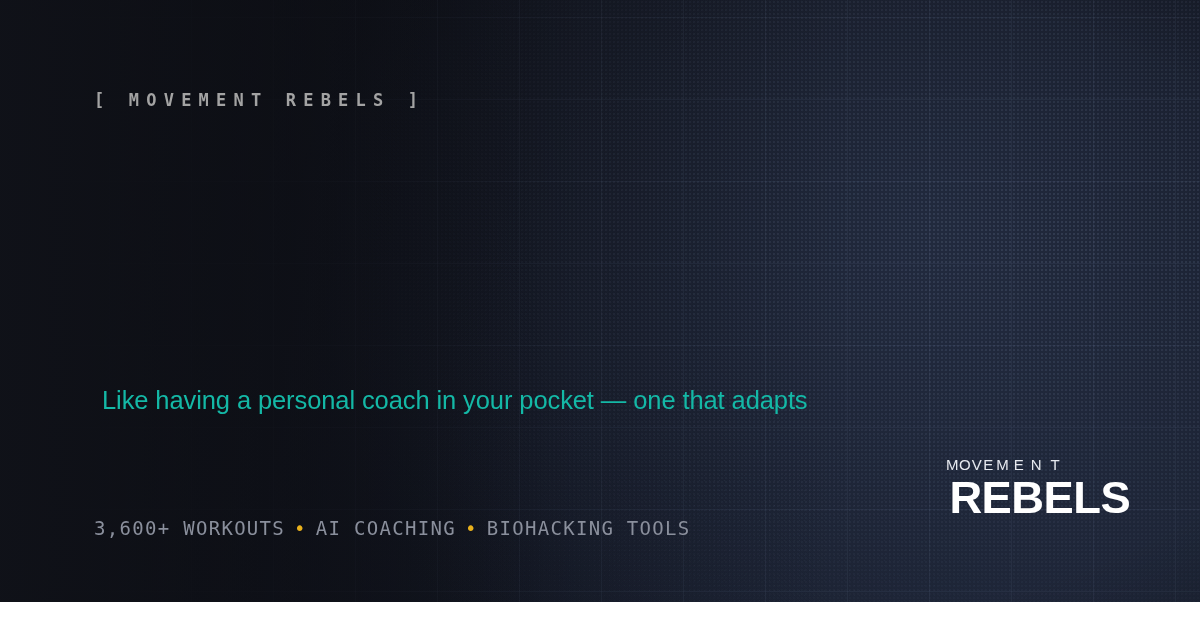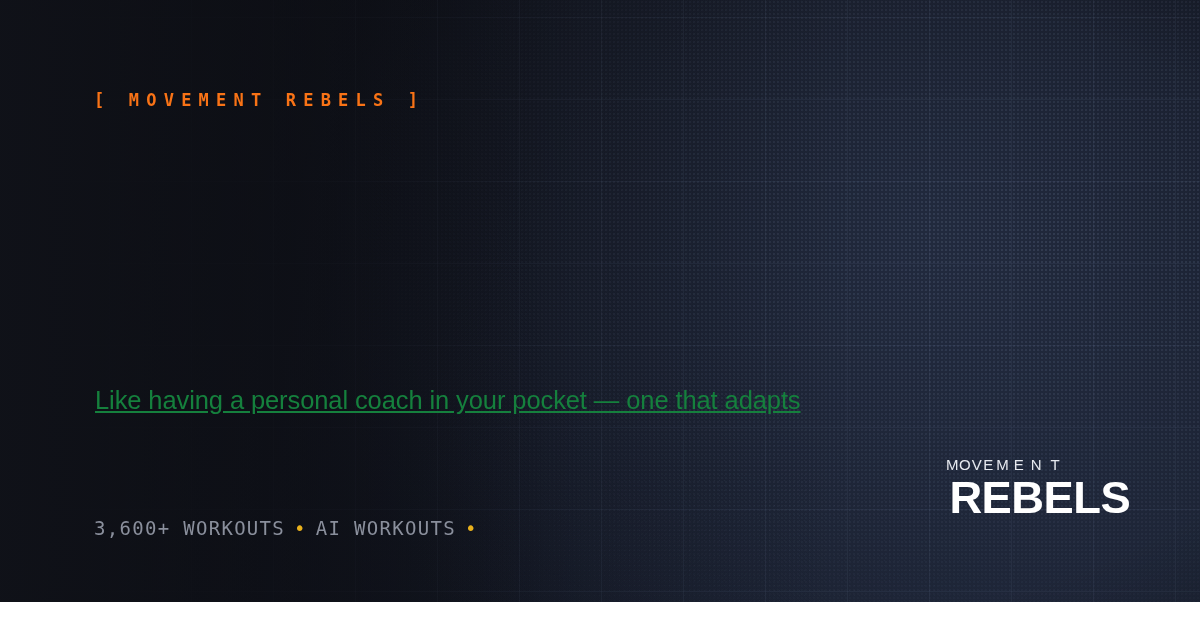--- a/index.html
+++ b/index.html
@@ -115,21 +115,21 @@
   }
 
   .eyebrow {
     position: absolute;
     top: 90px;
     left: 0;
     font-family: "DejaVu Sans Mono", "Liberation Mono", monospace;
     font-size: 17px;
     font-weight: 700;
     letter-spacing: 7.2px;
-    color: #f97316;
+    color: #a3a3a3;
     white-space: nowrap;
   }
 
   .headline {
     position: absolute;
     top: 132px;
     left: -4px;
     width: 860px;
   }
   .hl-line {
@@ -144,29 +144,28 @@
     transform: scaleX(1.02);
     transform-origin: left center;
   }
   .hl-line.accent {
     color: #e9b11c;
   }
 
   .subhead {
     position: absolute;
     top: 381px;
-    left: 1px;
+    left: 8px;
     width: 800px;
     font-family: "Liberation Sans", sans-serif;
     font-size: 25.5px;
     line-height: 39px;
     font-weight: 400;
-    color: #15803d;
+    color: #14b8a6;
     letter-spacing: -0.1px;
-    text-decoration: underline;
   }
   .subhead span { display: block; white-space: nowrap; }
 
   .stats {
     position: absolute;
     top: 493px;
     left: 0;
     font-family: "DejaVu Sans Mono", "Liberation Mono", monospace;
     font-size: 19px;
     font-weight: 400;
@@ -249,22 +248,23 @@
       <div class="eyebrow">[ MOVEMENT REBELS ]</div>
 
 
       <div class="subhead">
         <span>Like having a personal coach in your pocket — one that adapts</span>
       </div>
 
       <div class="stats">
         <span>3,600+ WORKOUTS</span>
         <span class="sep">•</span>
-        <span>AI WORKOUTS</span>
+        <span>AI COACHING</span>
         <span class="sep">•</span>
+        <span>BIOHACKING TOOLS</span>
       </div>
 
     </div>
 
     <div class="logo">
       <div class="logo-top">
         <i>M</i>
         <i>O</i>
         <i>V</i>
         <i>E</i>

